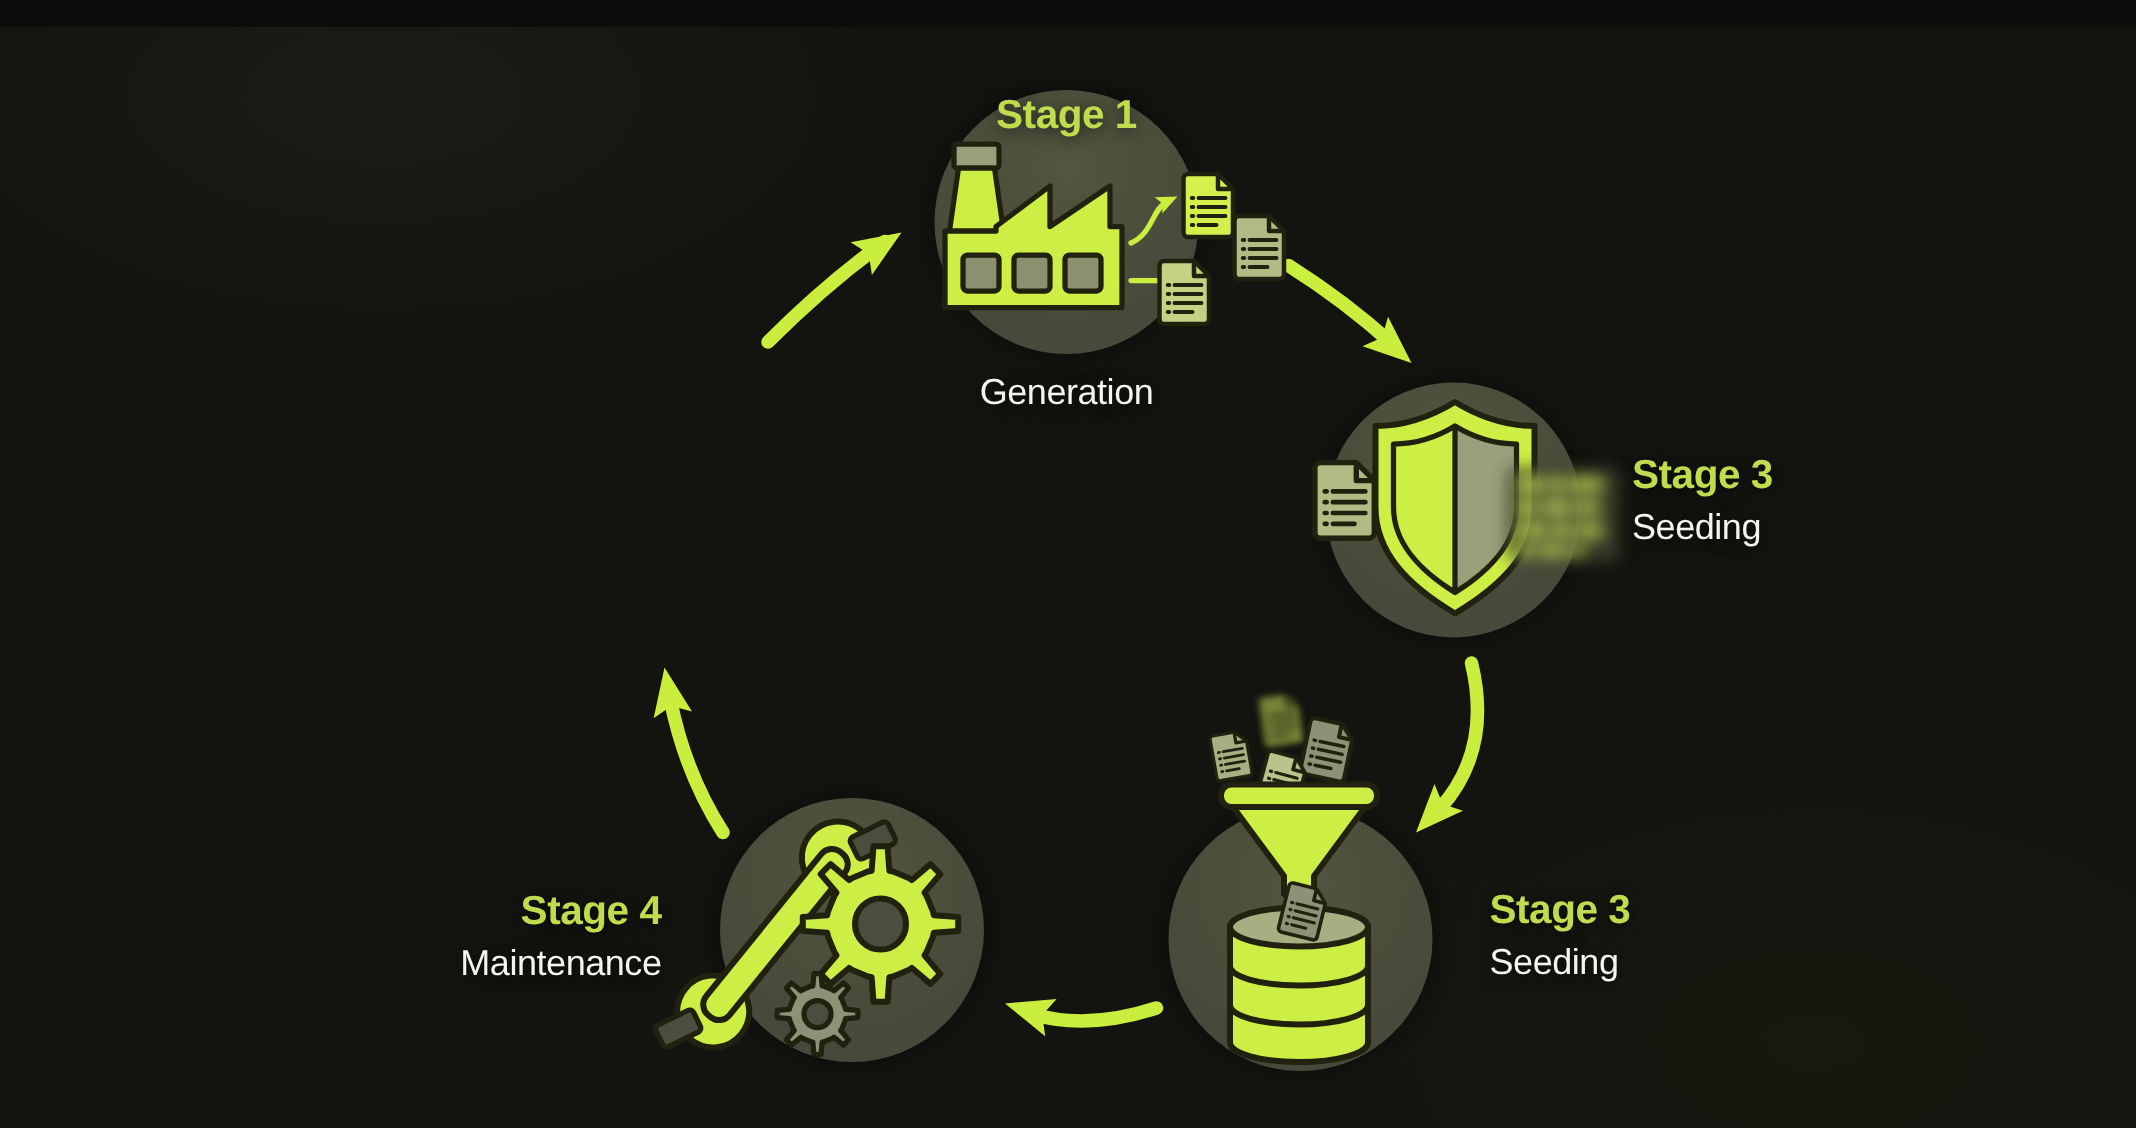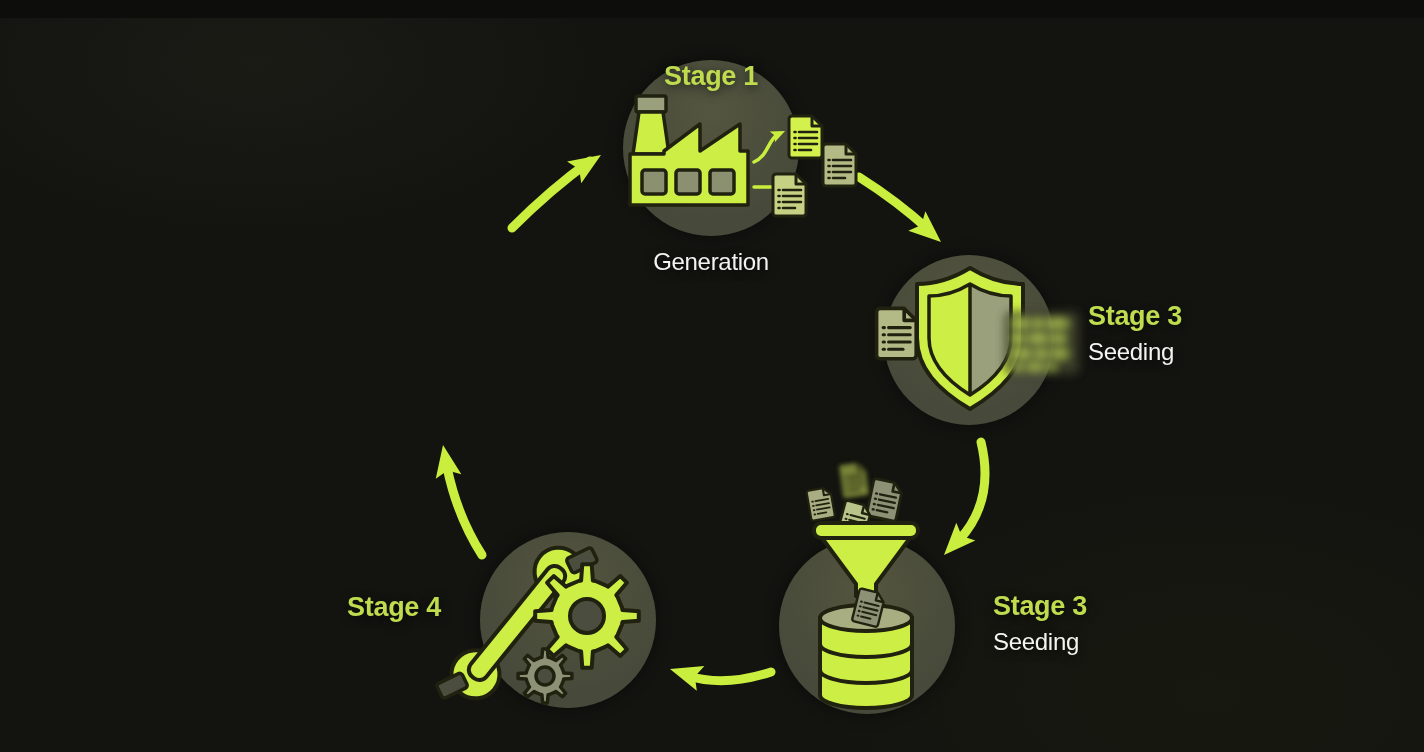--- a/index.html
+++ b/index.html
@@ -182,17 +182,18 @@
       <g>
         <path fill="#cdee44" stroke="#20220f" stroke-width="4" stroke-linejoin="round" d="M123.6,63.0L126.1,62.5L127.3,46.2L136.7,46.2L137.9,62.5L140.4,63.0L150.8,67.3L152.9,68.7L165.3,58.1L171.9,64.7L161.3,77.1L162.7,79.2L167.0,89.6L167.5,92.1L183.8,93.3L183.8,102.7L167.5,103.9L167.0,106.4L162.7,116.8L161.3,118.9L171.9,131.3L165.3,137.9L152.9,127.3L150.8,128.7L140.4,133.0L137.9,133.5L136.7,149.8L127.3,149.8L126.1,133.5L123.6,133.0L113.2,128.7L111.1,127.3L98.7,137.9L92.1,131.3L102.7,118.9L101.3,116.8L97.0,106.4L96.5,103.9L80.2,102.7L80.2,93.3L96.5,92.1L97.0,89.6L101.3,79.2L102.7,77.1L92.1,64.7L98.7,58.1L111.1,68.7L113.2,67.3Z"></path>
         <circle cx="132" cy="98" r="17" fill="#4b4d3e" stroke="#20220f" stroke-width="4"></circle>
       </g>
       <g>
         <path fill="#8d9277" stroke="#20220f" stroke-width="3.5" stroke-linejoin="round" d="M85.6,139.5L86.9,139.3L87.6,131.1L92.4,131.1L93.1,139.3L94.4,139.5L99.9,141.8L101.0,142.5L107.3,137.3L110.7,140.7L105.5,147.0L106.2,148.1L108.5,153.6L108.7,154.9L116.9,155.6L116.9,160.4L108.7,161.1L108.5,162.4L106.2,167.9L105.5,169.0L110.7,175.3L107.3,178.7L101.0,173.5L99.9,174.2L94.4,176.5L93.1,176.7L92.4,184.9L87.6,184.9L86.9,176.7L85.6,176.5L80.1,174.2L79.0,173.5L72.7,178.7L69.3,175.3L74.5,169.0L73.8,167.9L71.5,162.4L71.3,161.1L63.1,160.4L63.1,155.6L71.3,154.9L71.5,153.6L73.8,148.1L74.5,147.0L69.3,140.7L72.7,137.3L79.0,142.5L80.1,141.8Z"></path>
         <circle cx="90" cy="158" r="9" fill="#4b4d3e" stroke="#20220f" stroke-width="3.5"></circle>
       </g>
     </svg>
     <div class="stage-label" style="right:215px;top:61px">Stage 4</div>
+    <div class="stage-name" style="right:215px;top:98px">Maintenance</div>
   </div>
 
 
   <div class="floor-edge"></div>
 </div>
 
 </body></html>

